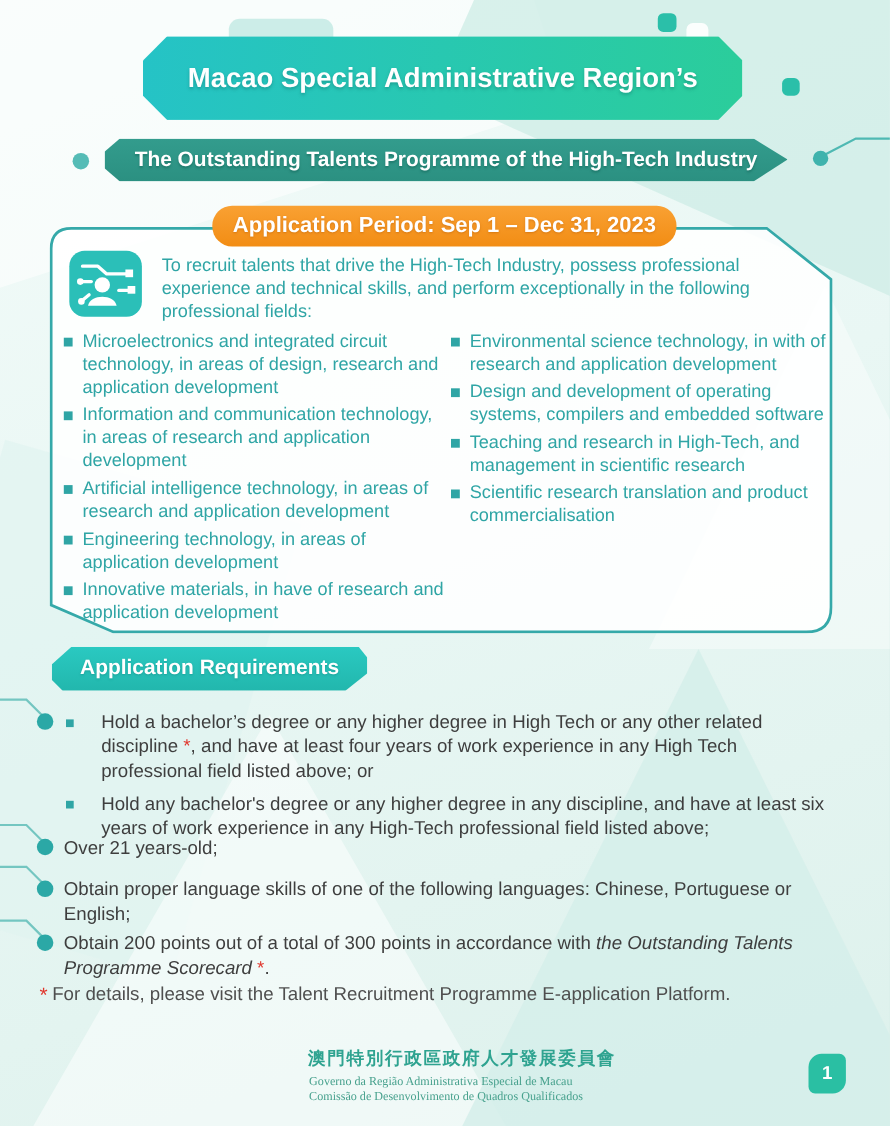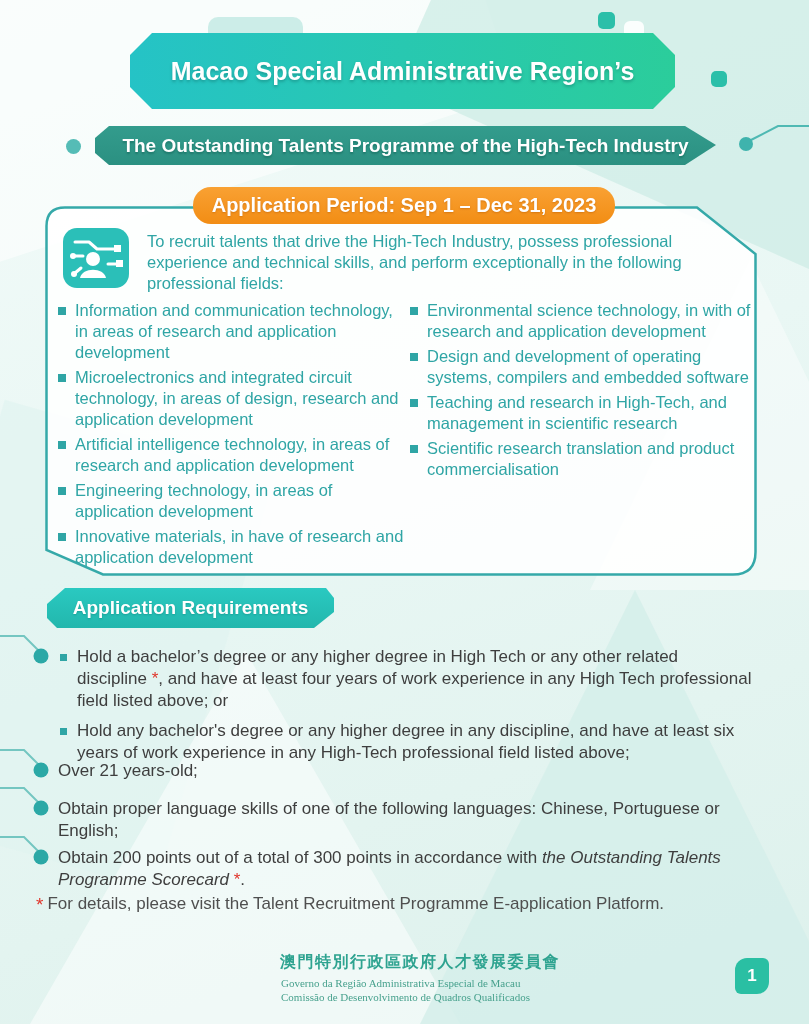--- a/index.html
+++ b/index.html
@@ -60,21 +60,21 @@
   .field .sq{flex:0 0 8px;width:8px;height:8px;background:#2fa5a5;margin:7px 9px 0 0;}
   
   .req-pill{
     position:absolute;left:47px;top:588px;width:287px;height:40px;
     background:linear-gradient(180deg,#2ac9c1,#22b7ad);
     clip-path:polygon(18px 0,calc(100% - 8px) 0,100% 10px,100% calc(100% - 16px),calc(100% - 20px) 100%,10px 100%,0 calc(100% - 10px),0 16px);
     display:flex;align-items:center;justify-content:center;
     color:#fff;font-weight:bold;font-size:19px;text-shadow:0 1px 2px rgba(10,110,100,.35);
   }
   .connector{position:absolute;left:0;}
-  .req-text{position:absolute;color:#3e3e3e;font-size:17px;line-height:22px;}
+  .req-text{position:absolute;color:#3e3e3e;font-size:17px;line-height:22px;gap:15px;}
   .req-sub{display:flex;}
   .req-sub .sq{flex:0 0 7px;width:7px;height:7px;background:#2fa5a5;margin:8px 10px 0 0;}
   .red{color:#e0362c;}
   .it{font-style:italic;}
   .footnote{position:absolute;left:36px;top:893px;width:740px;color:#4f4f4f;font-size:17px;line-height:22px;}
   .footnote .star{font-size:19px;vertical-align:-2px;margin-right:4px;}
   
   .footer-zh{position:absolute;left:280px;top:952px;color:#2ea390;font-size:16px;font-weight:bold;letter-spacing:1.5px;}
   .footer-pt{position:absolute;left:281px;color:#47a18d;font-size:11px;font-family:"Liberation Serif", serif;}
   .footer-pt1{top:977px;}
@@ -131,25 +131,25 @@
     <circle cx="12" cy="47" r="3" fill="#ffffff"></circle>
     <circle cx="31" cy="32" r="7" fill="#ffffff"></circle>
     <path d="M18 51 C20 40 42 40 44 51 Z" fill="#ffffff"></path>
   </svg>
 
   <div class="intro">To recruit talents that drive the High-Tech Industry, possess professional experience and technical skills, and perform exceptionally in the following professional fields:</div>
 
   <ul class="fields fields-left">
     <li class="field">
         <span class="sq"></span>
+        <span>Microelectronics and integrated circuit technology, in areas of design, research and application development</span>
+      </li>
+    <li class="field">
+        <span class="sq"></span>
         <span>Information and communication technology, in areas of research and application development</span>
-      </li>
-    <li class="field">
-        <span class="sq"></span>
-        <span>Microelectronics and integrated circuit technology, in areas of design, research and application development</span>
       </li>
     <li class="field">
         <span class="sq"></span>
         <span>Artificial intelligence technology, in areas of research and application development</span>
       </li>
     <li class="field">
         <span class="sq"></span>
         <span>Engineering technology, in areas of application development</span>
       </li>
     <li class="field">

